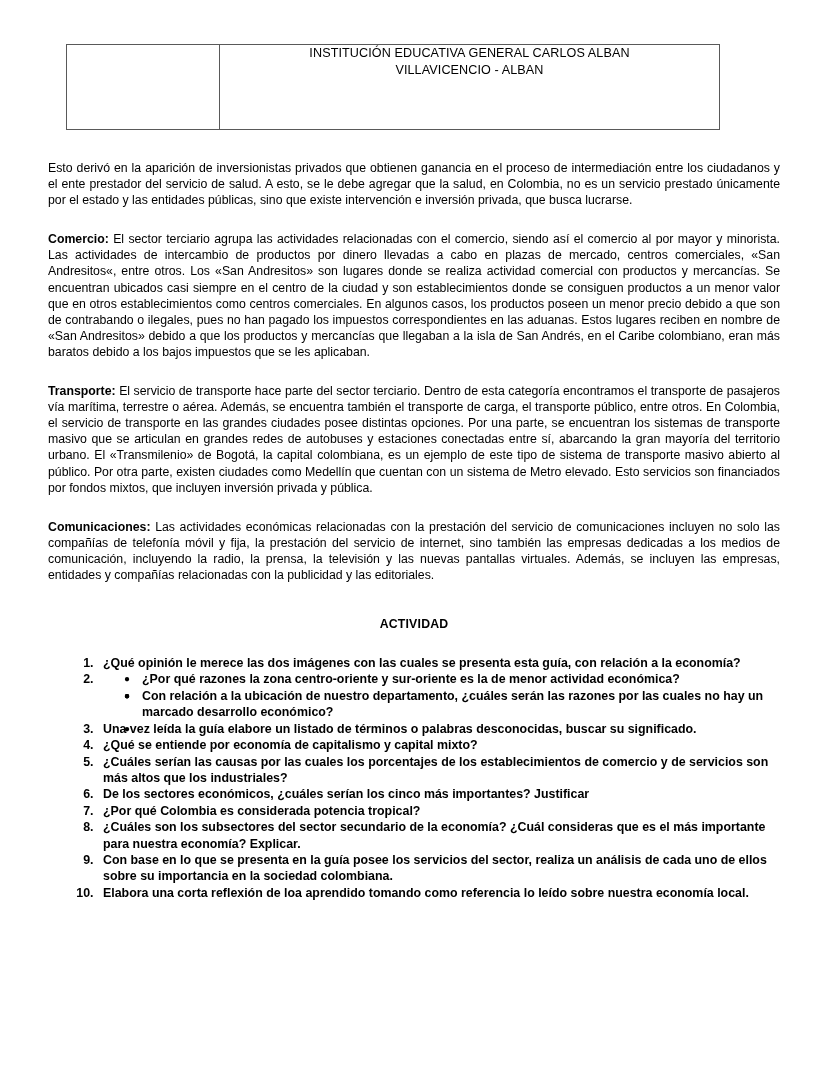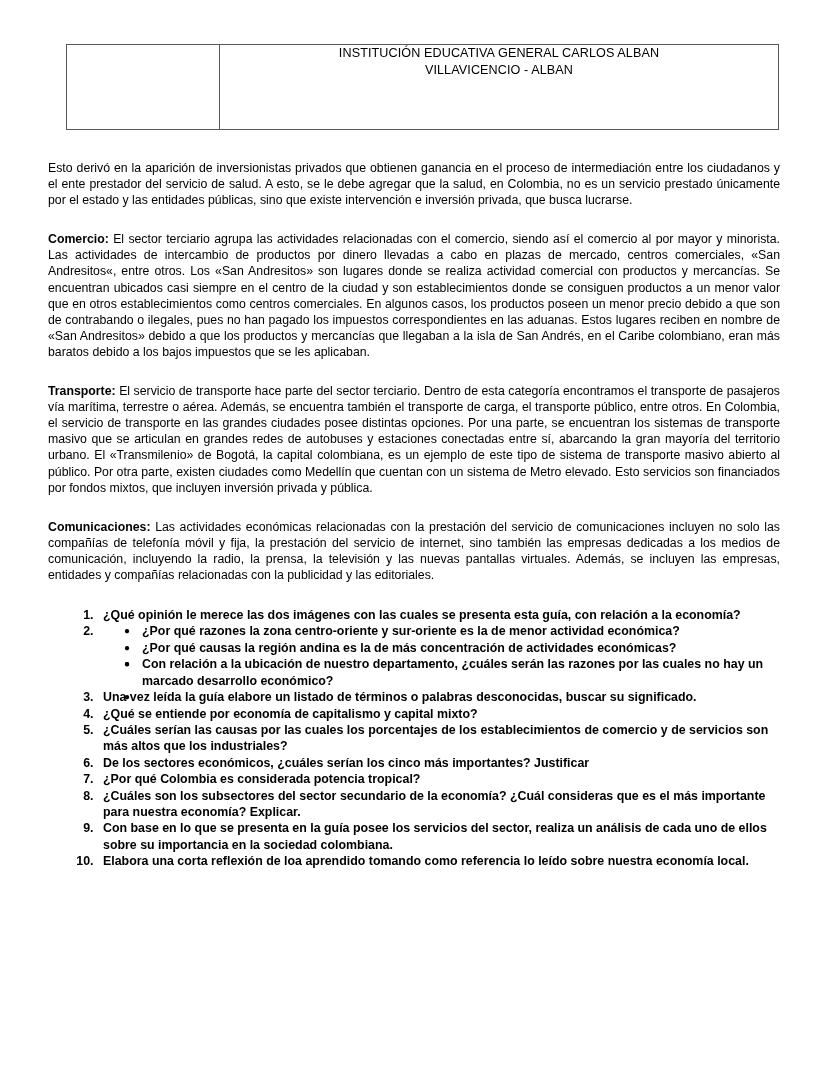--- a/index.html
+++ b/index.html
@@ -22,21 +22,21 @@
     box-sizing: border-box;
     padding: 0;
     overflow: hidden;
   }
 
   
   .header-table {
     position: absolute;
     left: 66px;
     top: 44px;
-    width: 713px;
+    width: 654px;
     height: 86px;
     border-collapse: collapse;
     table-layout: fixed;
   }
   .header-table td {
     border: 1px solid #595959;
     vertical-align: top;
     padding: 0;
   }
   .header-cell-left {
@@ -143,26 +143,27 @@
     </p>
 
     <p class="para">
       <span class="lead">Transporte:</span><span> El servicio de transporte hace parte del sector terciario. Dentro de esta categoría encontramos el transporte de pasajeros vía marítima, terrestre o aérea. Además, se encuentra también el transporte de carga, el transporte público, entre otros. En Colombia, el servicio de transporte en las grandes ciudades posee distintas opciones. Por una parte, se encuentran los sistemas de transporte masivo que se articulan en grandes redes de autobuses y estaciones conectadas entre sí, abarcando la gran mayoría del territorio urbano. El «Transmilenio» de Bogotá, la capital colombiana,  es un ejemplo de este tipo de sistema de transporte masivo abierto al público. Por otra parte, existen ciudades como Medellín que cuentan con un sistema de Metro elevado. Esto servicios son financiados por fondos mixtos, que incluyen inversión privada y pública.</span>
     </p>
 
     <p class="para">
       <span class="lead">Comunicaciones:</span><span> Las actividades económicas relacionadas con la prestación del servicio de comunicaciones incluyen no solo las compañías de telefonía móvil y fija, la prestación del servicio de internet, sino también las empresas dedicadas a los medios de comunicación, incluyendo la radio, la prensa, la televisión y las nuevas pantallas virtuales. Además, se incluyen las empresas, entidades y compañías relacionadas con la publicidad y las editoriales.</span>
     </p>
 
+    <div class="activity-heading">ACTIVIDAD</div>
 
     <ol class="activity-list">
         <li><span>¿Qué opinión le merece las dos imágenes con las cuales se presenta esta guía, con relación a la economía?</span></li>
         <li><ul class="sub-list">
             <li><span class="dot">●</span><span>¿Por qué razones la zona centro-oriente y sur-oriente es la de menor actividad económica?</span></li>
-            <li><span class="dot">●</span><span>¿Por qué causas la región andina es la de más concentración de actividades económicas?</span></li>
+            <li><span class="dot">●</span></li>
             <li><span class="dot">●</span></li>
             <li><span class="dot">●</span><span>Con relación a la ubicación de nuestro departamento, ¿cuáles serán las razones por las cuales no hay un marcado desarrollo económico?</span></li>
             <li><span class="dot">●</span></li>
           </ul></li>
         <li><span>Una vez leída la guía elabore un listado de términos o palabras desconocidas, buscar su significado.</span></li>
         <li><span>¿Qué se entiende por economía de capitalismo y capital mixto?</span></li>
         <li><span>¿Cuáles serían las causas por las cuales los porcentajes de los establecimientos de comercio y de servicios son más altos que los industriales?</span></li>
         <li><span>De los sectores económicos,  ¿cuáles serían los cinco más importantes? Justificar</span></li>
         <li><span>¿Por qué Colombia es considerada potencia tropical?</span></li>
         <li><span>¿Cuáles son los subsectores del sector secundario de la economía? ¿Cuál  consideras que es el más importante para nuestra economía? Explicar.</span></li>

